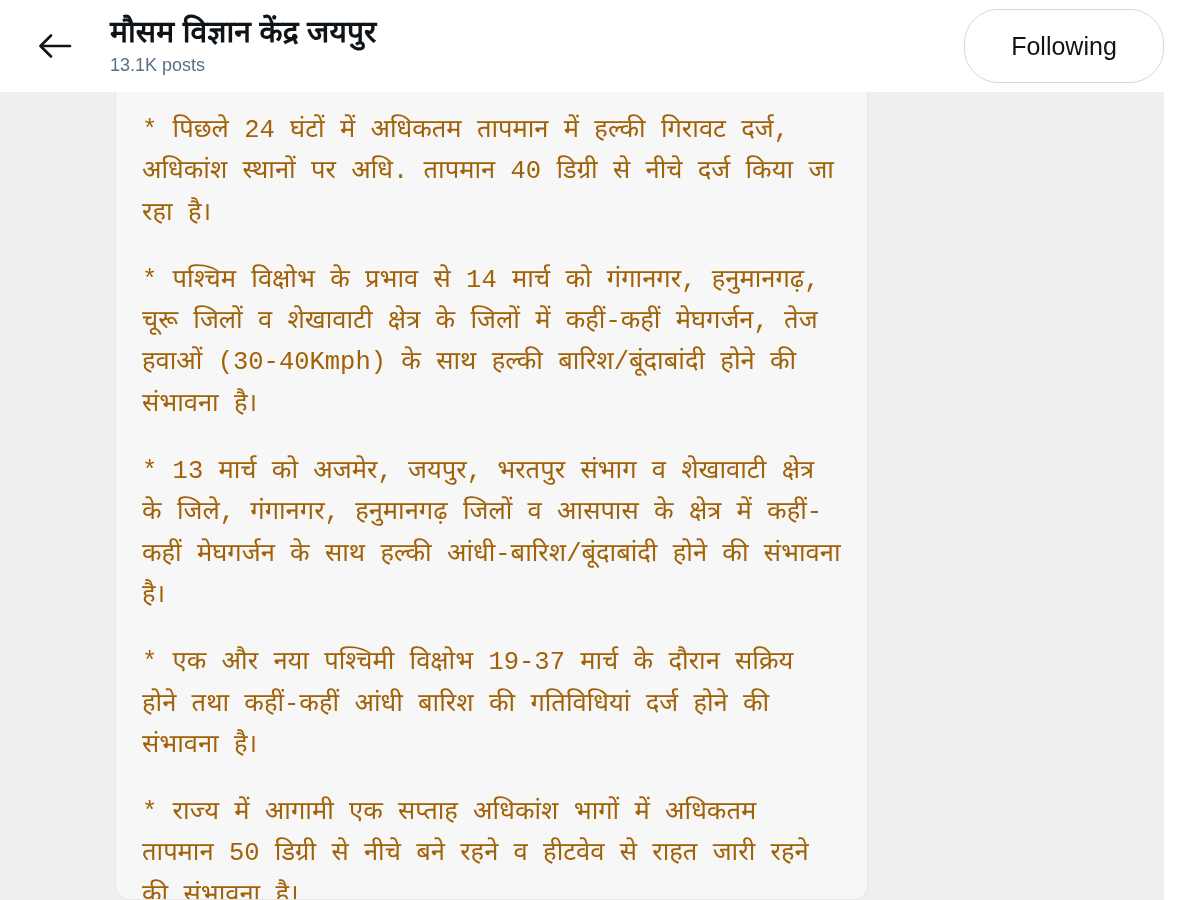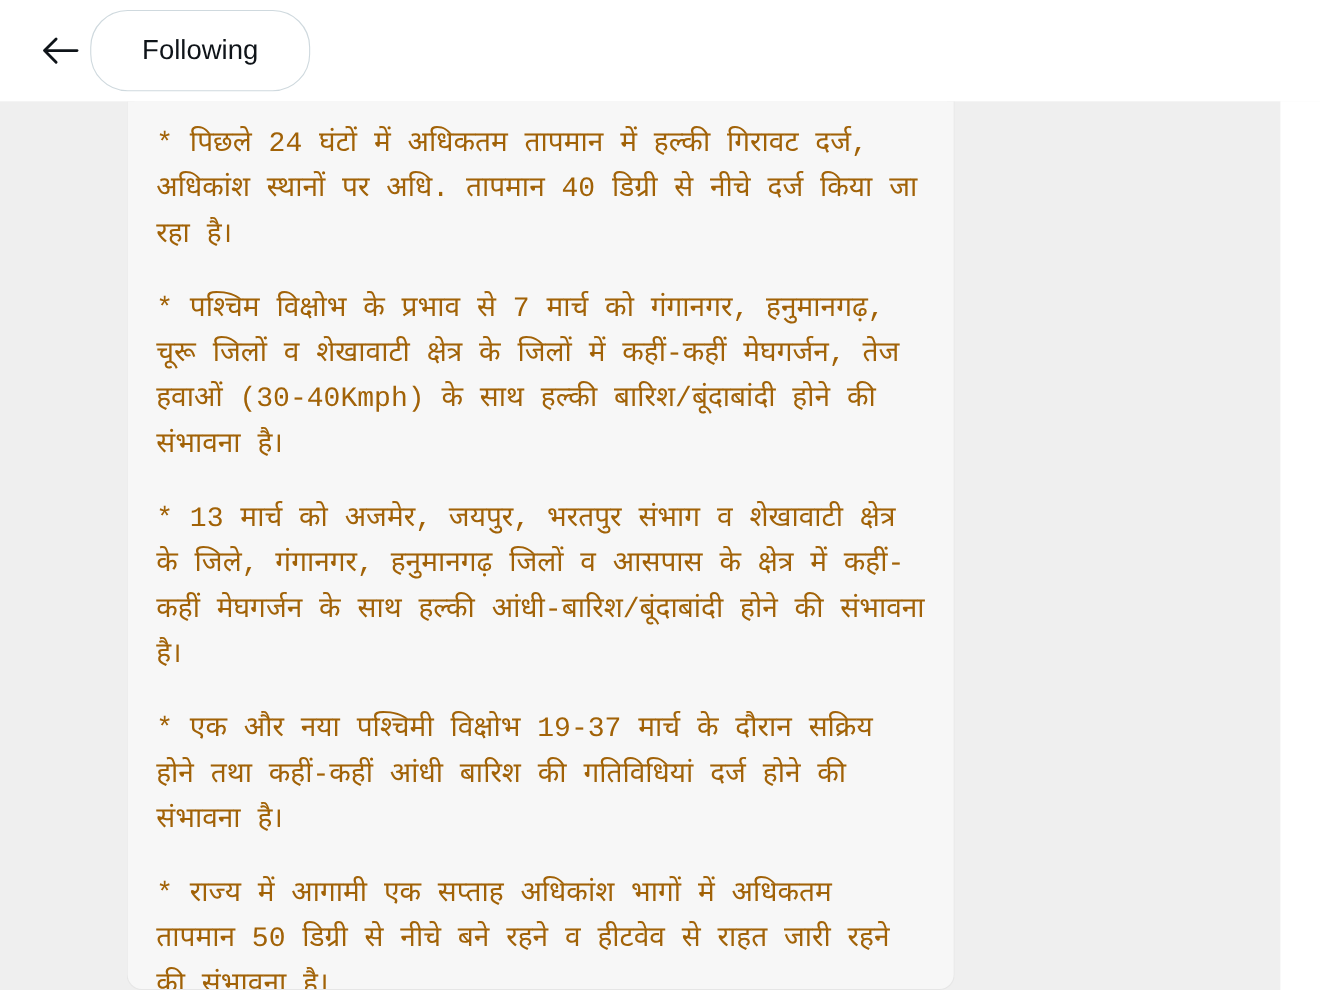--- a/index.html
+++ b/index.html
@@ -150,35 +150,39 @@
 
 <div class="screen">
 
   <div class="gutter-left"></div>
   <div class="content-area"></div>
   <div class="gutter-right"></div>
 
   <div class="post-card">
     <div class="post-body">
       <p class="post-para">* पिछले 24 घंटों में अधिकतम तापमान में हल्की गिरावट दर्ज, अधिकांश स्थानों पर अधि. तापमान 40 डिग्री से नीचे दर्ज किया जा रहा है।</p>
-      <p class="post-para">* पश्चिम विक्षोभ के प्रभाव से 7 मार्च को गंगानगर, हनुमानगढ़, चूरू जिलों व शेखावाटी क्षेत्र के जिलों में कहीं-कहीं मेघगर्जन, तेज हवाओं (30-40Kmph) के साथ हल्की बारिश/बूंदाबांदी होने की संभावना है।</p>
+      <p class="post-para">* पश्चिम विक्षोभ के प्रभाव से 14 मार्च को गंगानगर, हनुमानगढ़, चूरू जिलों व शेखावाटी क्षेत्र के जिलों में कहीं-कहीं मेघगर्जन, तेज हवाओं (30-40Kmph) के साथ हल्की बारिश/बूंदाबांदी होने की संभावना है।</p>
       <p class="post-para">* 13 मार्च को अजमेर, जयपुर, भरतपुर संभाग व शेखावाटी क्षेत्र के जिले, गंगानगर, हनुमानगढ़ जिलों व आसपास के क्षेत्र में कहीं-कहीं मेघगर्जन के साथ हल्की आंधी-बारिश/बूंदाबांदी होने की संभावना है।</p>
       <p class="post-para">* एक और नया पश्चिमी विक्षोभ 19-37 मार्च के दौरान सक्रिय होने तथा कहीं-कहीं आंधी बारिश की गतिविधियां दर्ज होने की संभावना है।</p>
       <p class="post-para">* राज्य में आगामी एक सप्ताह अधिकांश भागों में अधिकतम तापमान 50 डिग्री से नीचे बने रहने व हीटवेव से राहत जारी रहने की संभावना है।</p>
       <p class="signature">मौसम विज्ञान केंद</p>
     </div>
   </div>
 
   <div class="header">
     <div class="back-button">
       <span>
         <svg width="34" height="30" viewBox="0 0 34 30" fill="none" xmlns="http://www.w3.org/2000/svg">
           <path d="M32 15H3" stroke="#0f1419" stroke-width="2.6" stroke-linecap="round"></path>
           <path d="M13 4.5L2.5 15L13 25.5" stroke="#0f1419" stroke-width="2.6" stroke-linecap="round" stroke-linejoin="round"></path>
         </svg>
       </span>
     </div>
 
+    <div class="header-titles">
+      <div class="account-name">मौसम विज्ञान केंद्र जयपुर</div>
+      <div class="post-count">13.1K posts</div>
+    </div>
 
     <div class="follow-button">Following</div>
   </div>
 
 </div>
 
 </body></html>

